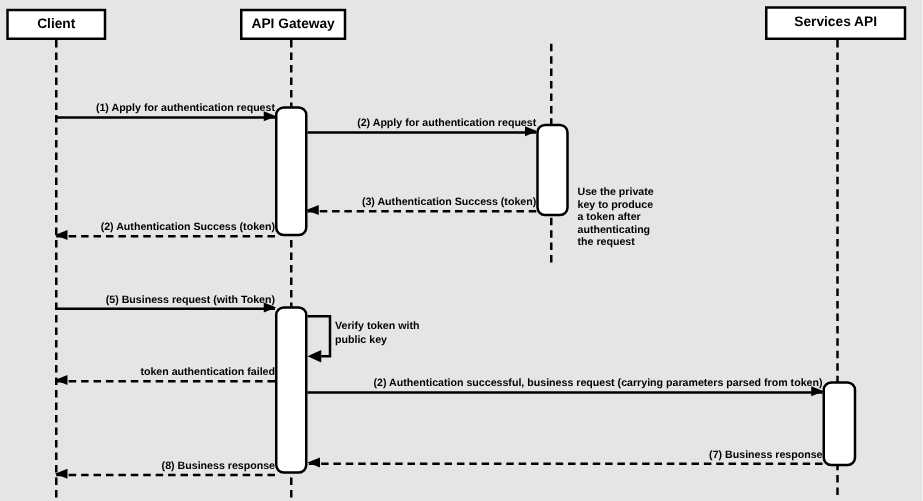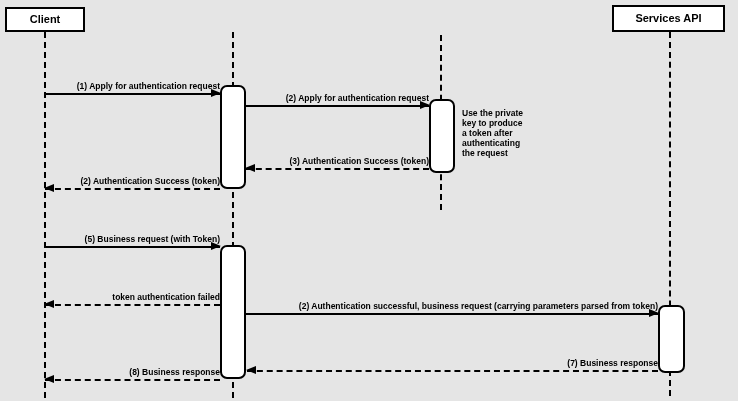--- a/index.html
+++ b/index.html
@@ -28,34 +28,37 @@
   .msg-line.solid  { border-top:2px solid #000; }
   .msg-line.dashed { border-top:2px dashed #000; }
 
   .head { position:absolute; width:0; height:0; top:-4px; }
   .head.right { right:-1px; border-top:4.5px solid transparent; border-bottom:4.5px solid transparent; border-left:10px solid #000; }
   .head.left  { left:-1px;  border-top:4.5px solid transparent; border-bottom:4.5px solid transparent; border-right:10px solid #000; }
 
   .self-message { position:absolute; }
   .self-label { position:absolute; font-size:8.5px; font-weight:bold; line-height:1.25; }
 
-  .note { position:absolute; font-size:8.5px; font-weight:bold; line-height:1.18; }
+  .note { position:absolute; font-size:8.5px; font-weight:bold; line-height:1.18;margin-top:40px; }
 </style>
 </head>
 <body>
 
 <div class="canvas">
 
   <div class="lifeline" style="left:44px;  top:32px; height:366px"></div>
   <div class="lifeline" style="left:232px; top:32px; height:366px"></div>
   <div class="lifeline" style="left:440px; top:35px; height:175px"></div>
   <div class="lifeline" style="left:669px; top:32px; height:364px"></div>
 
   <div class="actor" style="left:5px;   top:7px; width:80px;  height:25px">
     <span>Client</span>
+  </div>
+  <div class="actor" style="left:192px; top:7px; width:85px;  height:25px">
+    <span>API Gateway</span>
   </div>
   <div class="actor" style="left:612px; top:5px; width:113px; height:27px">
     <span>Services API</span>
   </div>
 
   <div class="activation" style="left:220px; top:85px;  width:26px; height:104px"></div>
   <div class="activation" style="left:429px; top:99px;  width:26px; height:74px"></div>
   <div class="activation" style="left:220px; top:245px; width:26px; height:134px"></div>
   <div class="activation" style="left:658px; top:305px; width:27px; height:68px"></div>
 
@@ -84,20 +87,27 @@
     <div class="msg-line dashed"></div>
     <div class="head left"></div>
   </div>
 
   <div class="message" style="left:45px; top:246px; width:175px">
     <div class="msg-label">(5) Business request (with Token)</div>
     <div class="msg-line solid"></div>
     <div class="head right"></div>
   </div>
 
+  <div class="self-message" style="left:245px; top:251px">
+    <svg width="30" height="42" style="overflow:visible">
+      <path d="M1,2 H19 V34 H12" fill="none" stroke="#000" stroke-width="2"></path>
+      <polygon points="1,34 12,29 12,39" fill="#000"></polygon>
+    </svg>
+    <div class="self-label" style="left:23px; top:4px; width:82px">Verify token with public key</div>
+  </div>
 
   <div class="message" style="left:45px; top:304px; width:175px">
     <div class="msg-label">token authentication failed</div>
     <div class="msg-line dashed"></div>
     <div class="head left"></div>
   </div>
 
   <div class="message" style="left:246px; top:313px; width:412px">
     <div class="msg-label">(2) Authentication successful, business request (carrying parameters parsed from token)</div>
     <div class="msg-line solid"></div>

